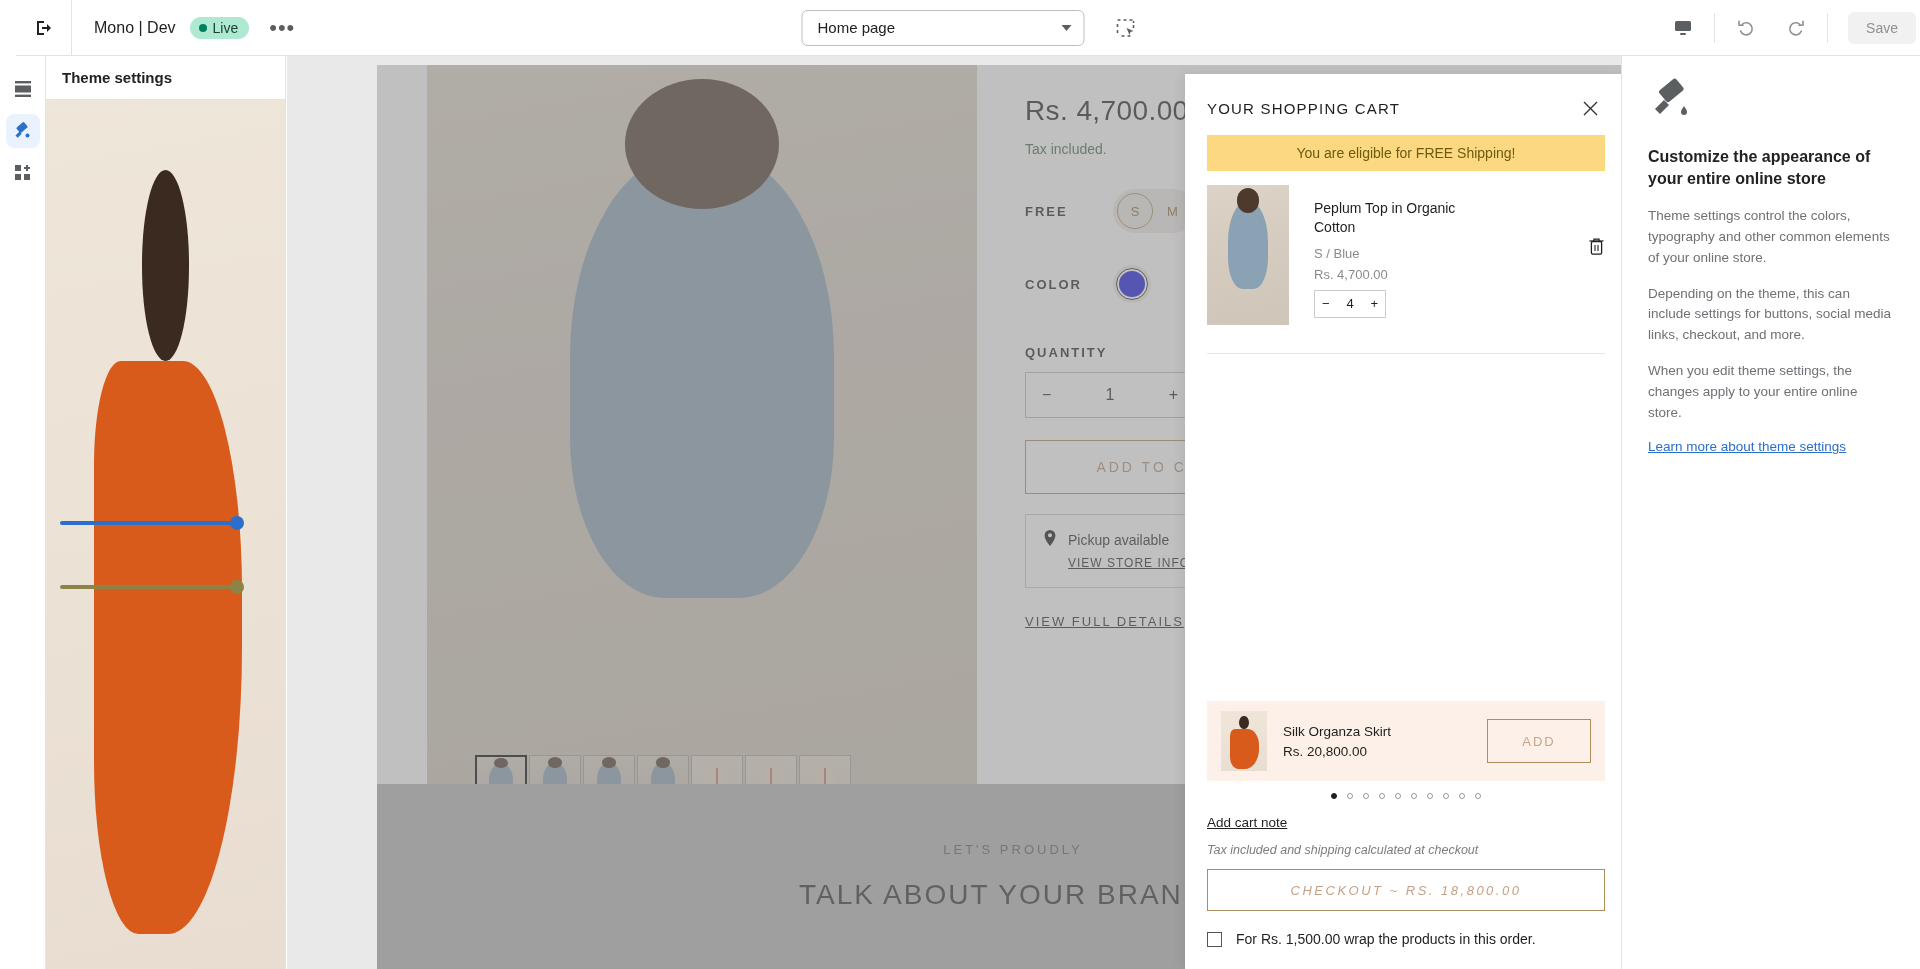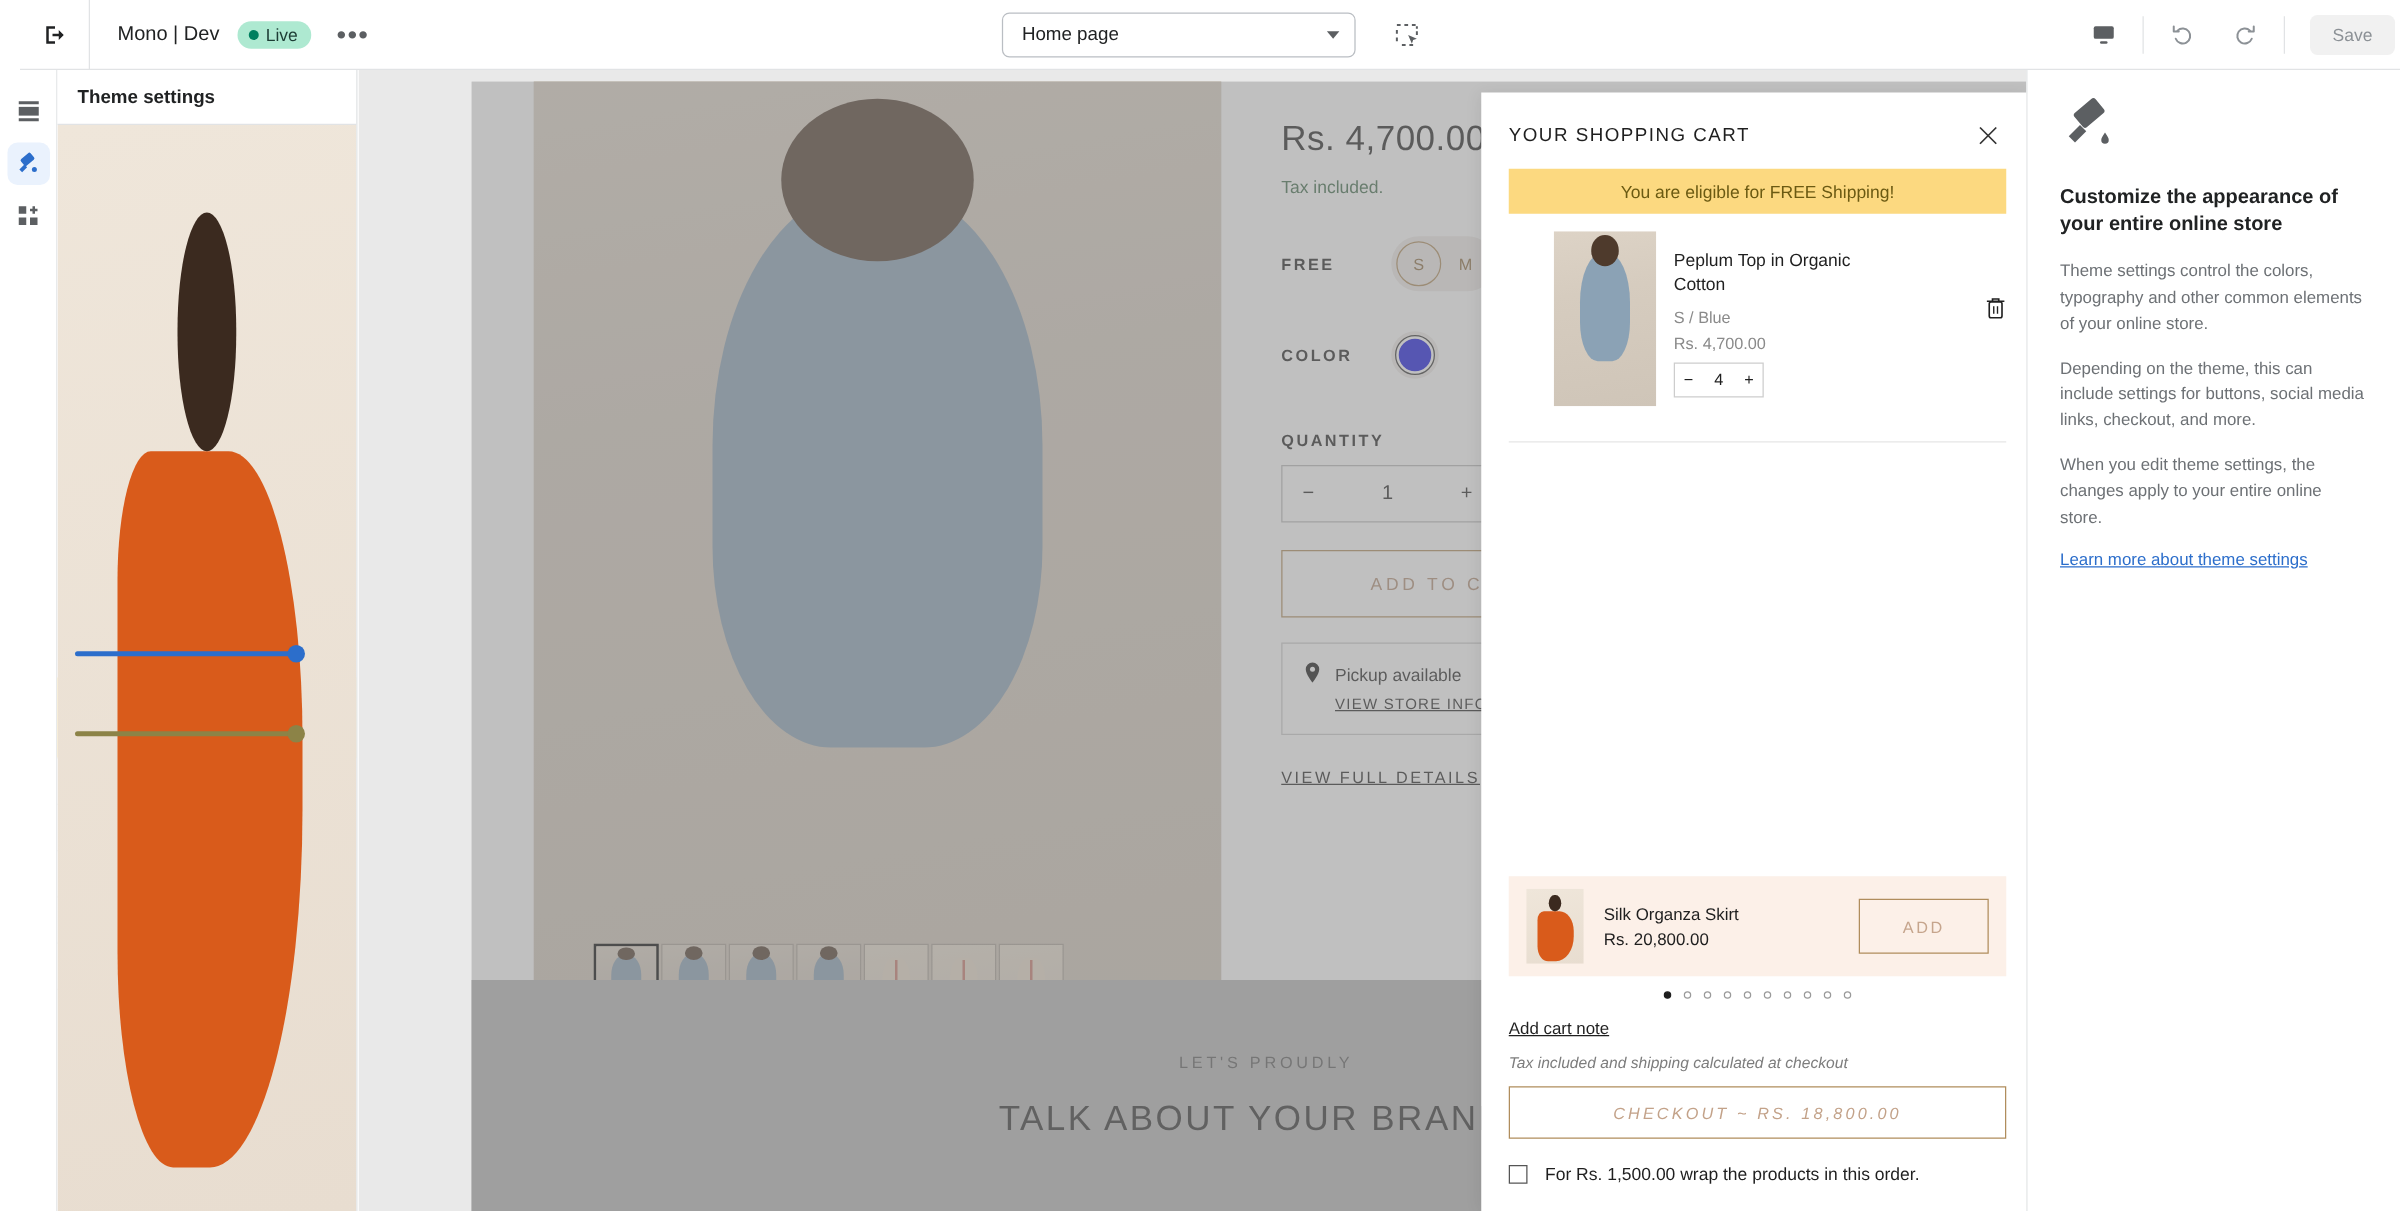--- a/index.html
+++ b/index.html
@@ -202,21 +202,21 @@
     padding: 26px 28px 14px 22px;
   }
   .cart-title { font-size: 15px; letter-spacing: 1.2px; color: #1f1f1f; }
   .cart-close { cursor: pointer; line-height: 0; }
   .free-ship {
     margin: 4px 22px 0; background: #fcd980; color: #6b5a12;
     height: 36px; display: flex; align-items: center; justify-content: center;
     font-size: 14px;
   }
   .cart-items { padding: 14px 22px 0; }
-  .cart-item { display: flex; gap: 14px; margin-left: 36px; }
+  .cart-item { display: flex; gap: 25px; }
   .ci-thumb { width: 82px; height: 140px; overflow: hidden; flex: 0 0 auto; position:relative; }
   .ci-body { flex: 1; padding-top: 14px; }
   .ci-name { font-size: 14px; color: #1f1f1f; line-height: 1.35; max-width: 180px; }
   .ci-variant { font-size: 13px; color: #8a8a8a; margin-top: 9px; }
   .ci-price { font-size: 13px; color: #8a8a8a; margin-top: 6px; }
   .ci-qty {
     margin-top: 8px; width: 72px; height: 28px; border: 1px solid #cdcdcd;
     display: flex; align-items: center; justify-content: space-between; padding: 0 7px;
     font-size: 13px; color: #1f1f1f;
   }

